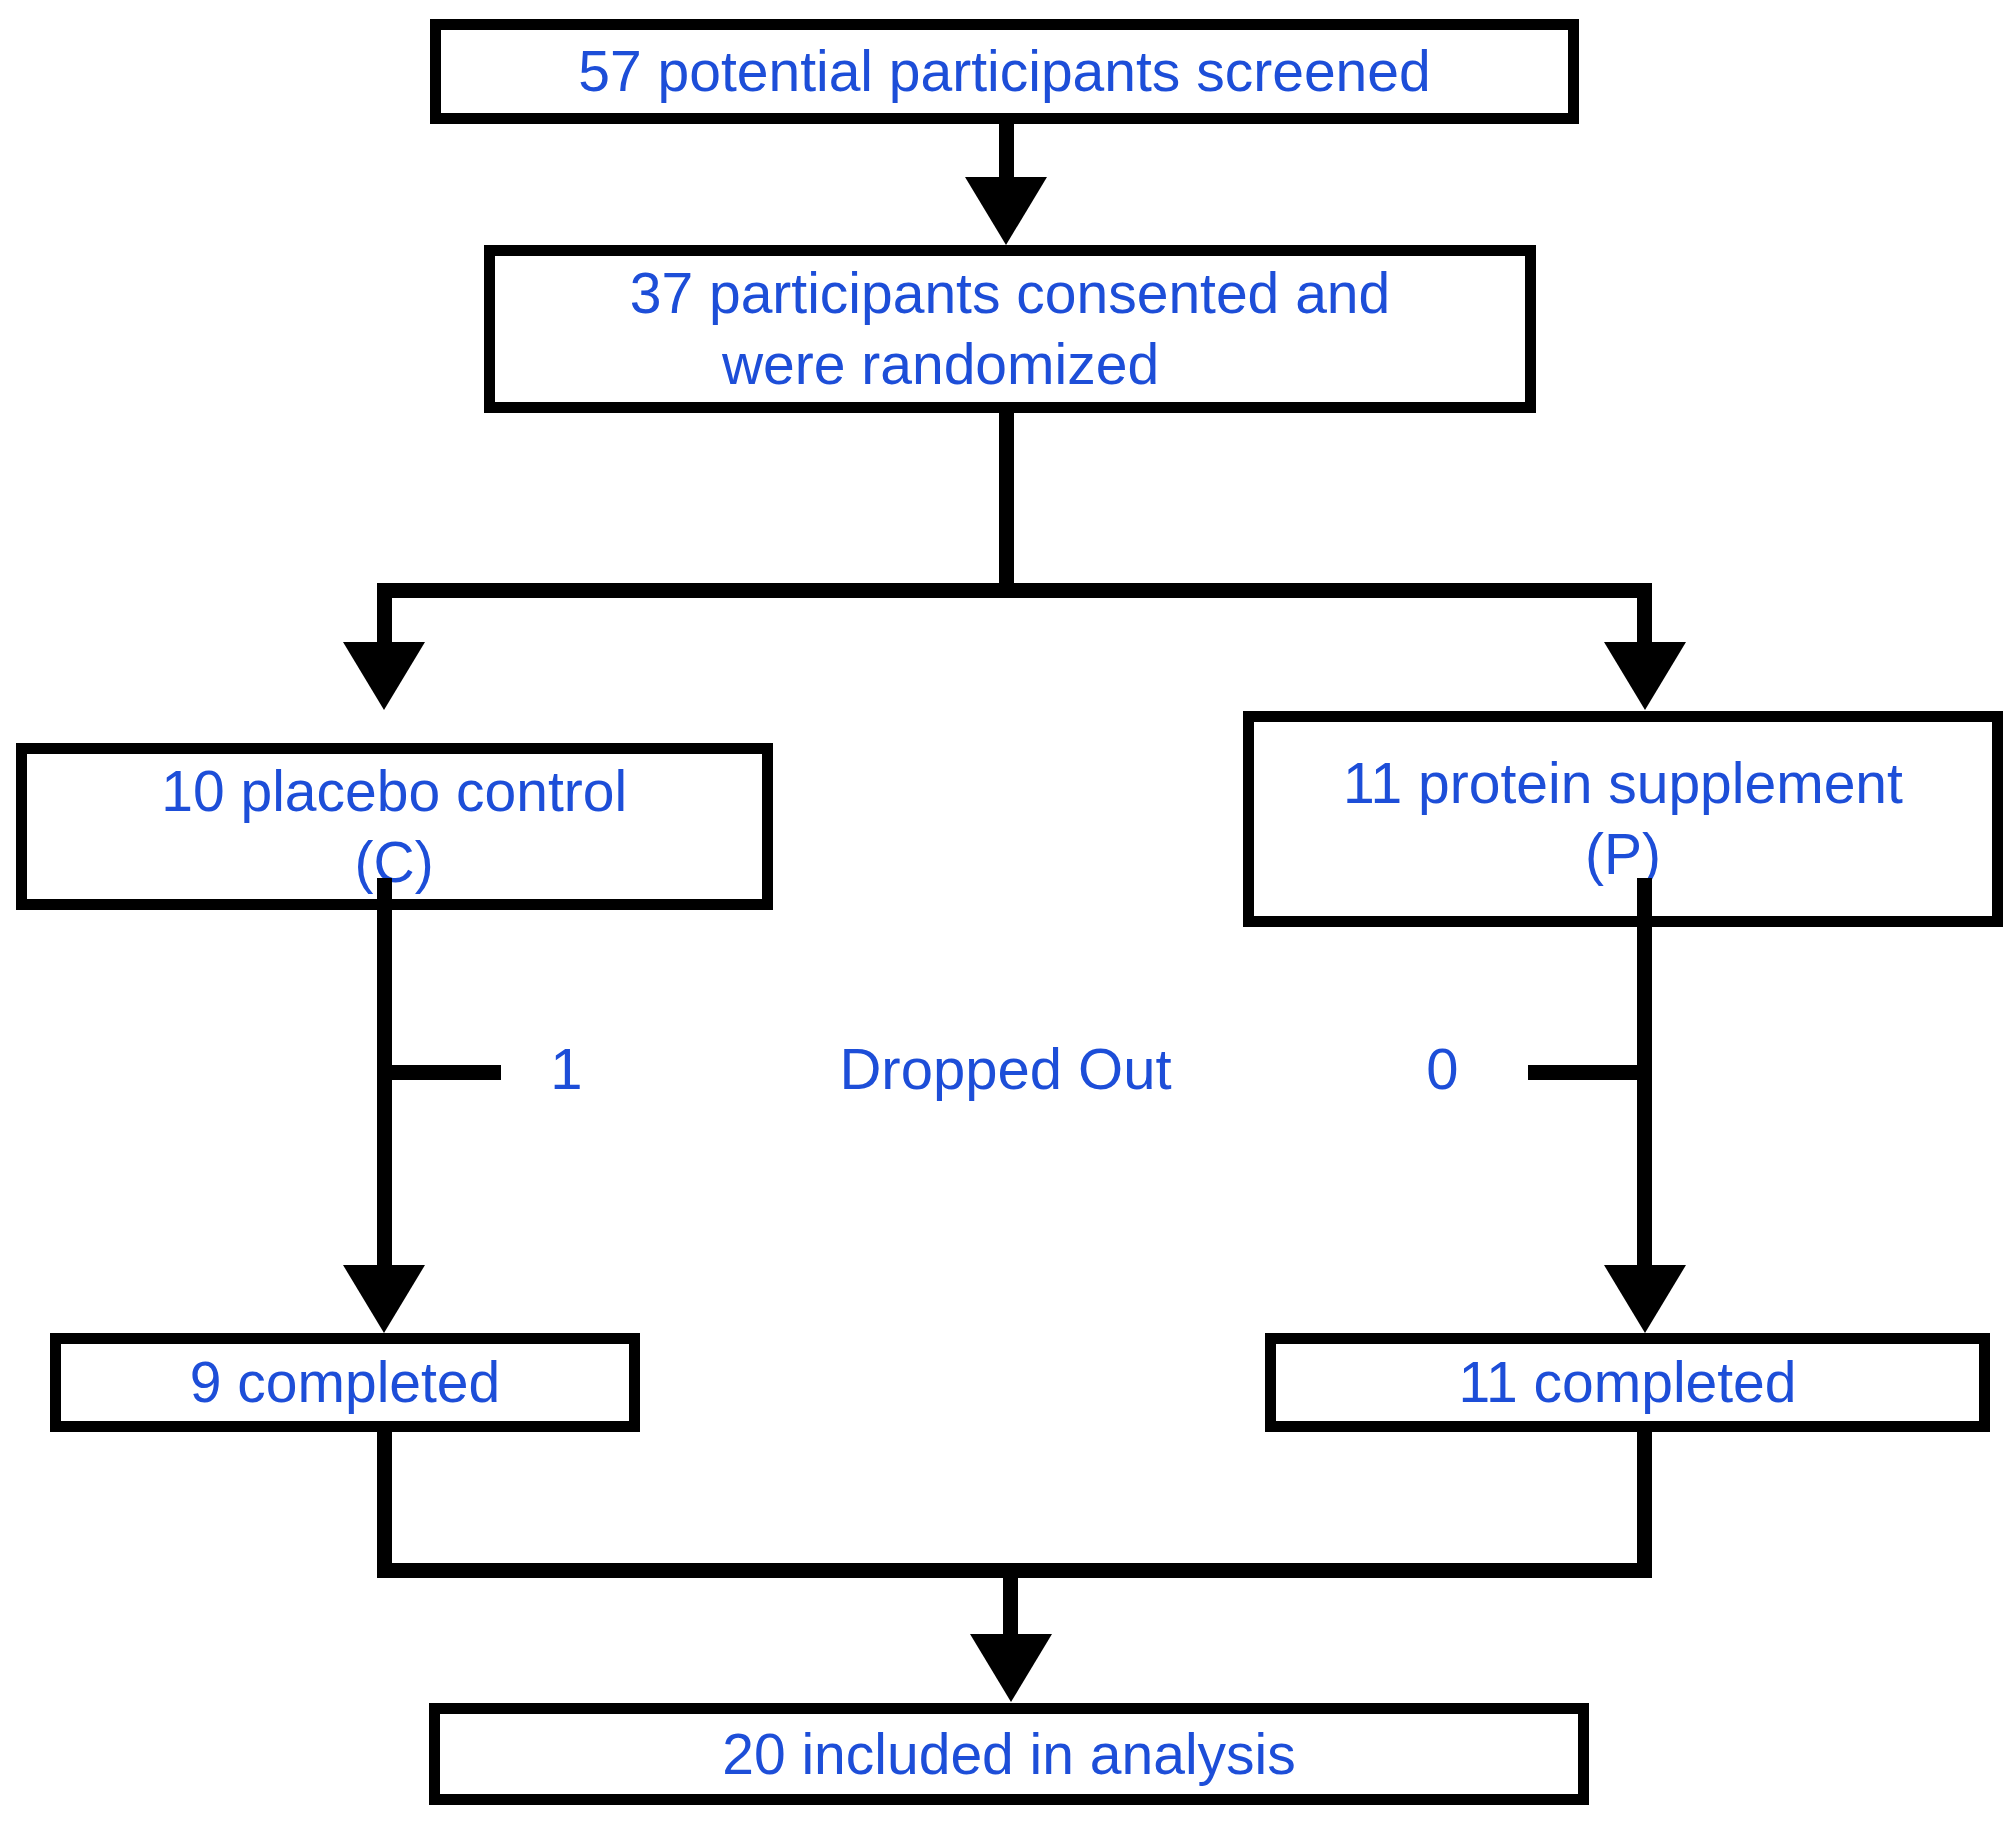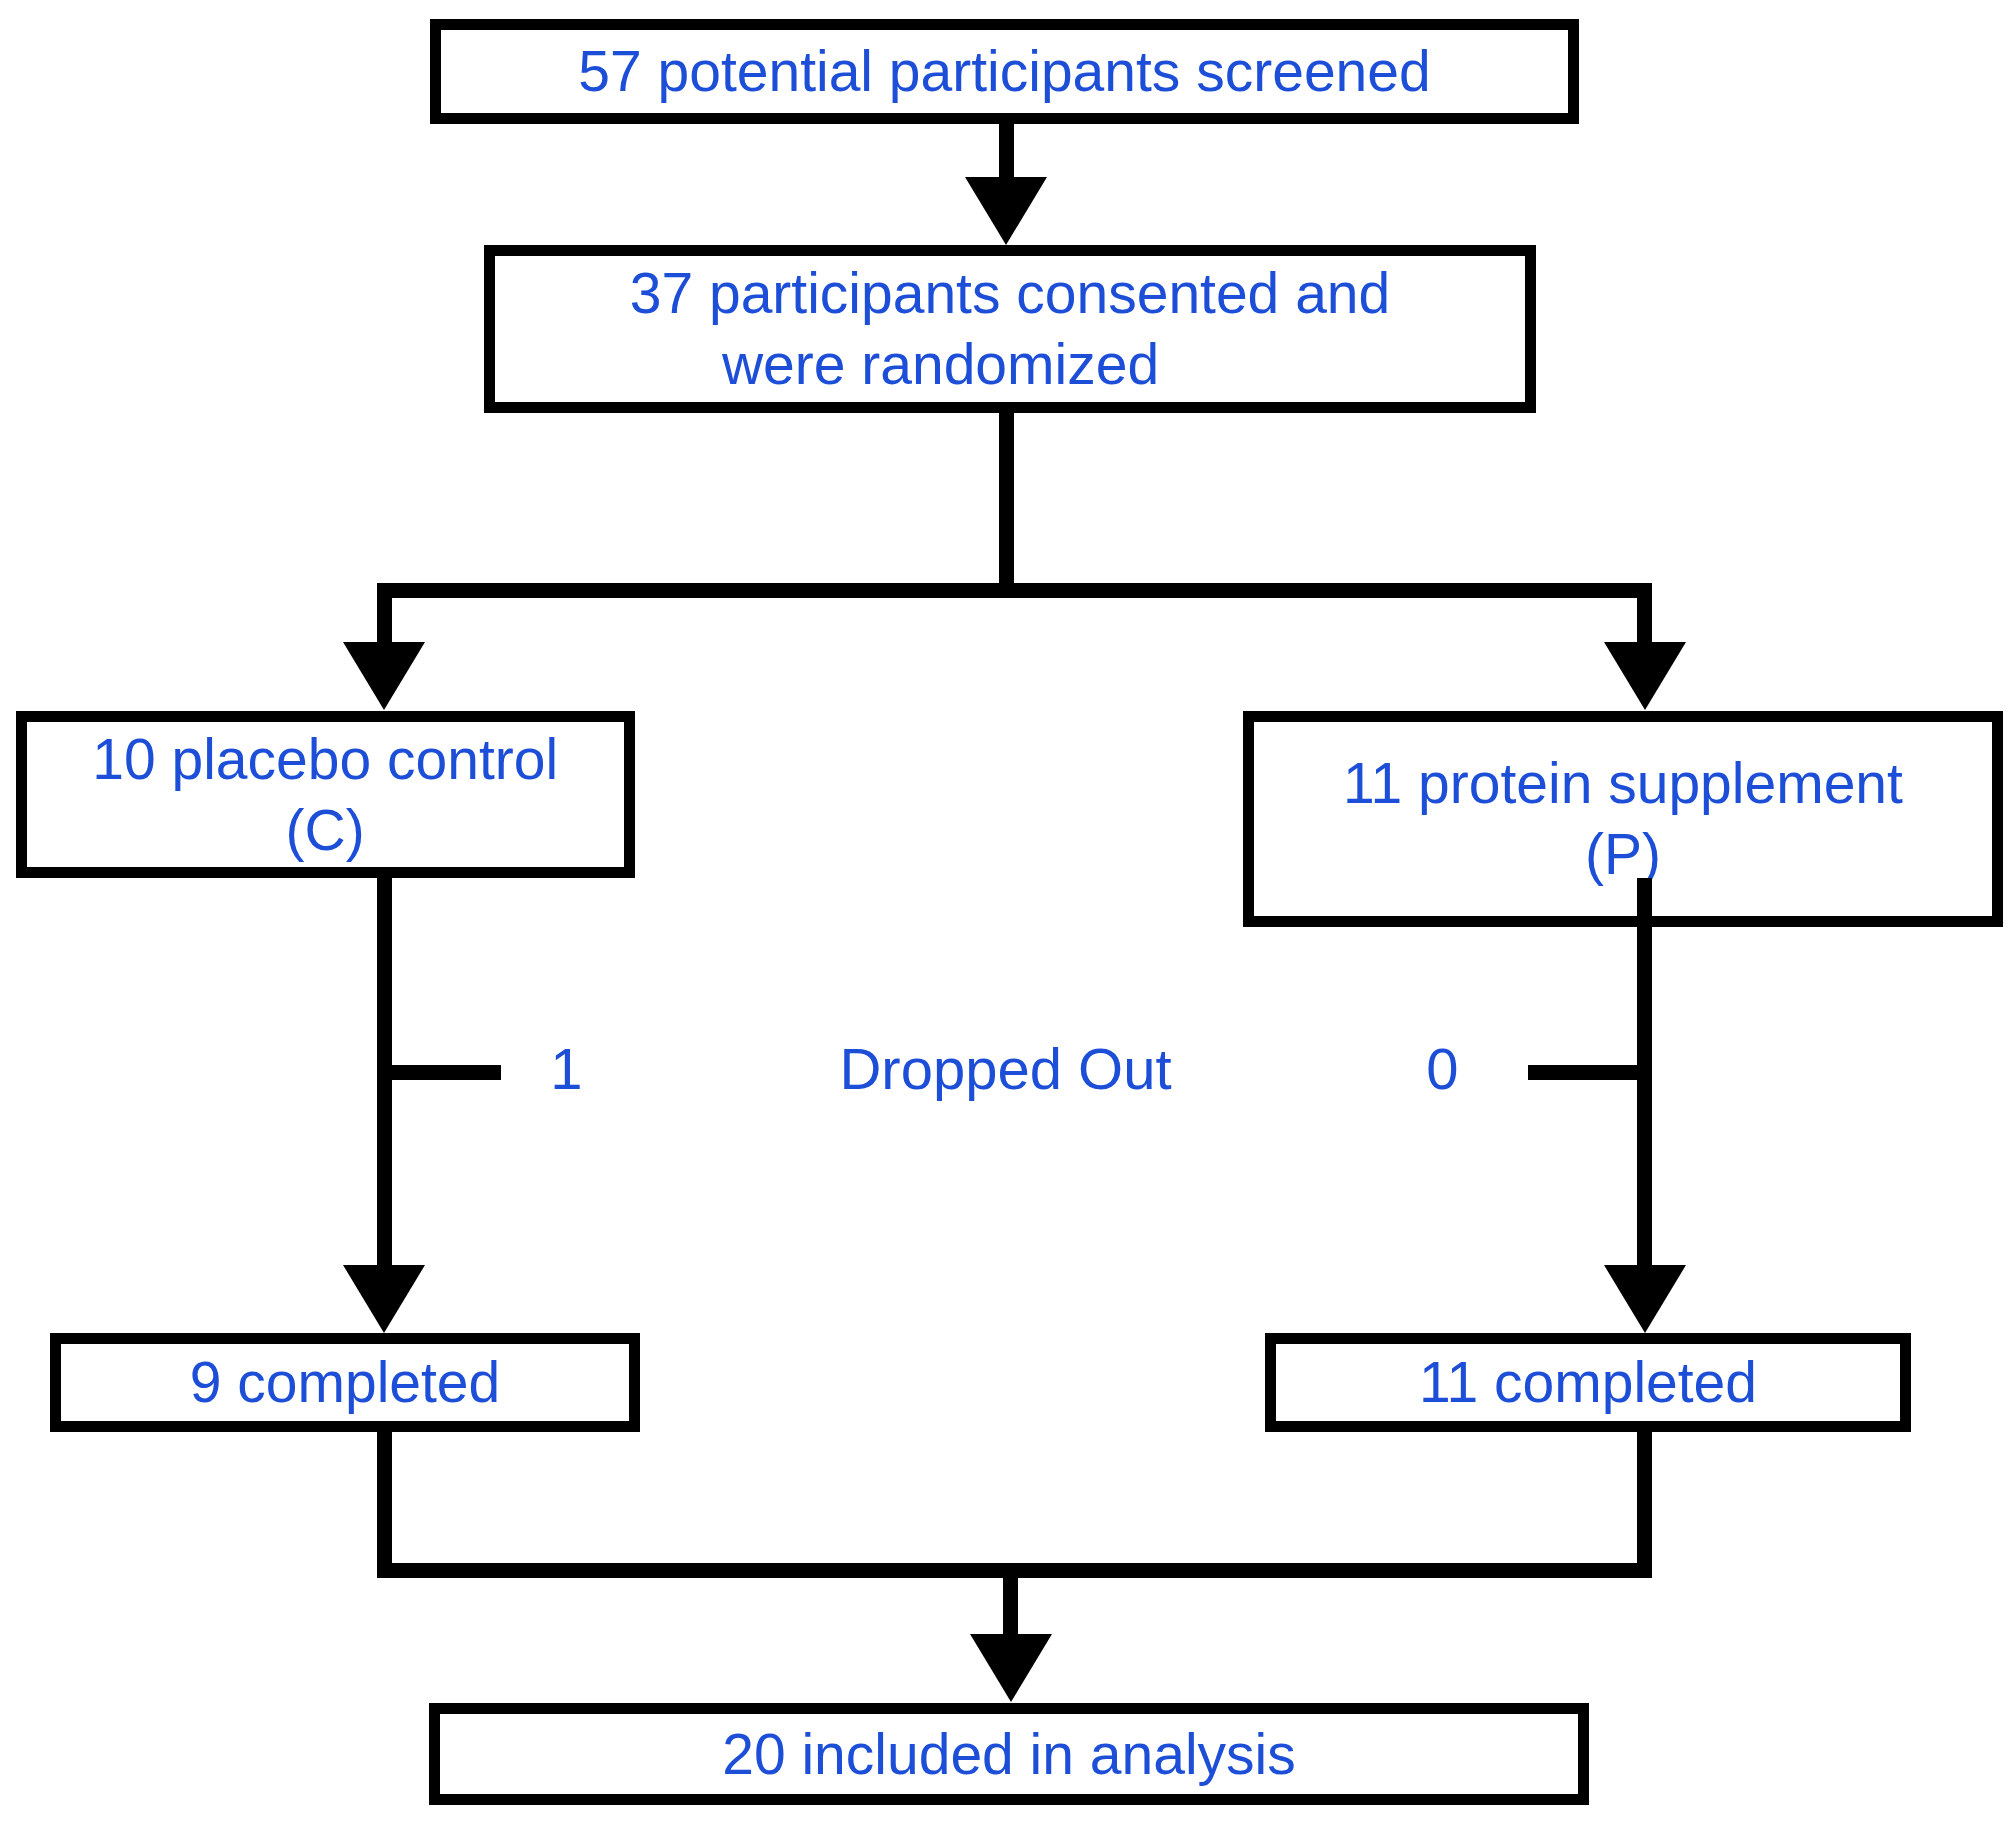--- a/index.html
+++ b/index.html
@@ -38,24 +38,24 @@
     position: absolute;
     font-size: 58px;
     line-height: 58px;
     text-align: center;
     white-space: nowrap;
   }
 
   
   #box-screened    { left: 430px;  top: 19px;   width: 1149px; height: 105px; }
   #box-randomized  { left: 484px;  top: 245px;  width: 1052px; height: 168px; }
-  #box-placebo     { left: 15.7px;   top: 711px;  width: 619px;  height: 167px; text-align: center; }
+  #box-placebo     { left: 15.7px;   top: 743px;  width: 757px;  height: 167px; text-align: center; }
   #box-protein     { left: 1243px; top: 711px;  width: 760px;  height: 216px; }
   #box-completed-c { left: 50px;   top: 1333px; width: 590px;  height: 99px; }
-  #box-completed-p { left: 1265px; top: 1333px; width: 646px;  height: 99px; }
+  #box-completed-p { left: 1265px; top: 1333px; width: 725px;  height: 99px; }
   #box-analysis    { left: 429px;  top: 1703px; width: 1160px; height: 102px; }
 
   .shift-left { position: relative; left: -83px; margin-left: 27px; }
 
   
   #stem1     { left: 999px; top: 122px;  width: 15px;   height: 60px; }
   #stem2     { left: 999px; top: 412px;  width: 15px;   height: 177px; }
   #branch-h  { left: 377px;  top: 583px;  width: 1275px; height: 15px; }
   #branch-lv { left: 377px;  top: 583px;  width: 15px;   height: 64px; }
   #branch-rv { left: 1637px; top: 583px;  width: 15px;   height: 64px; }

